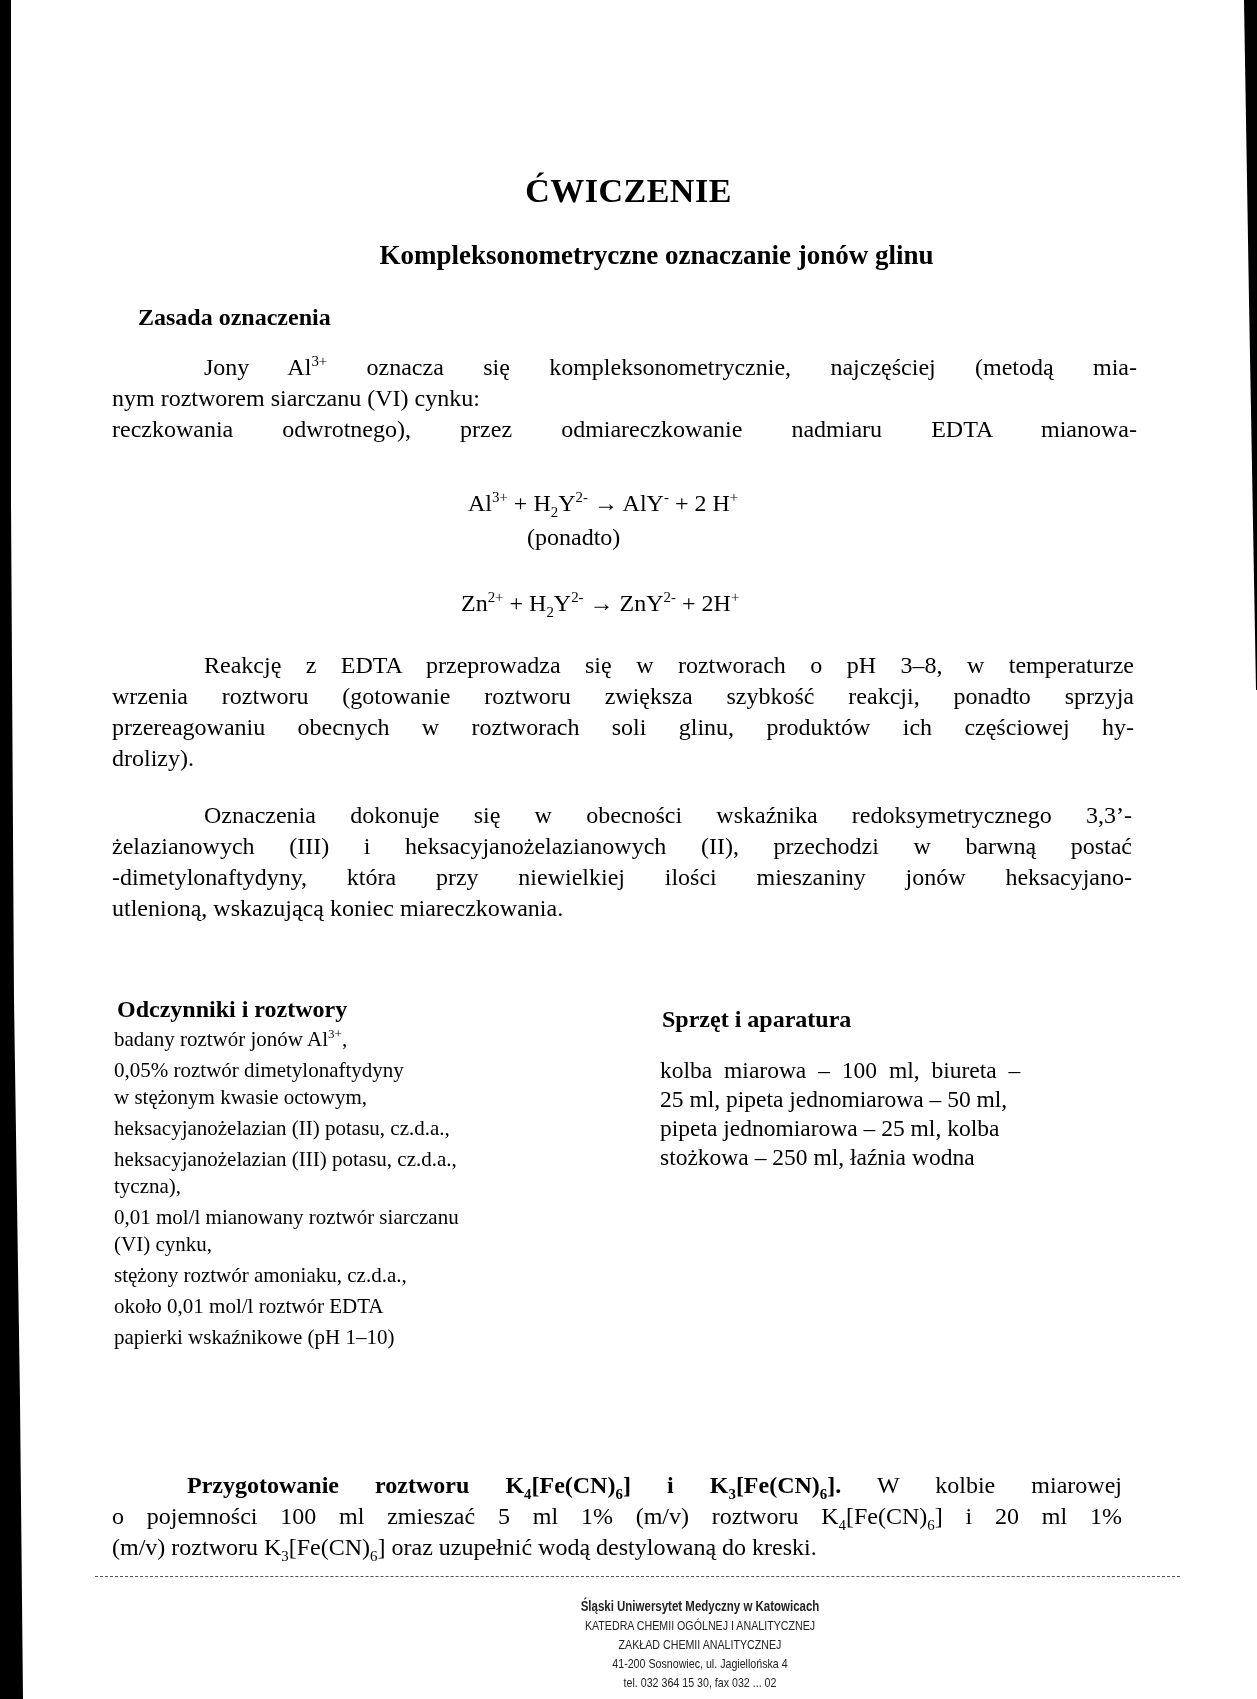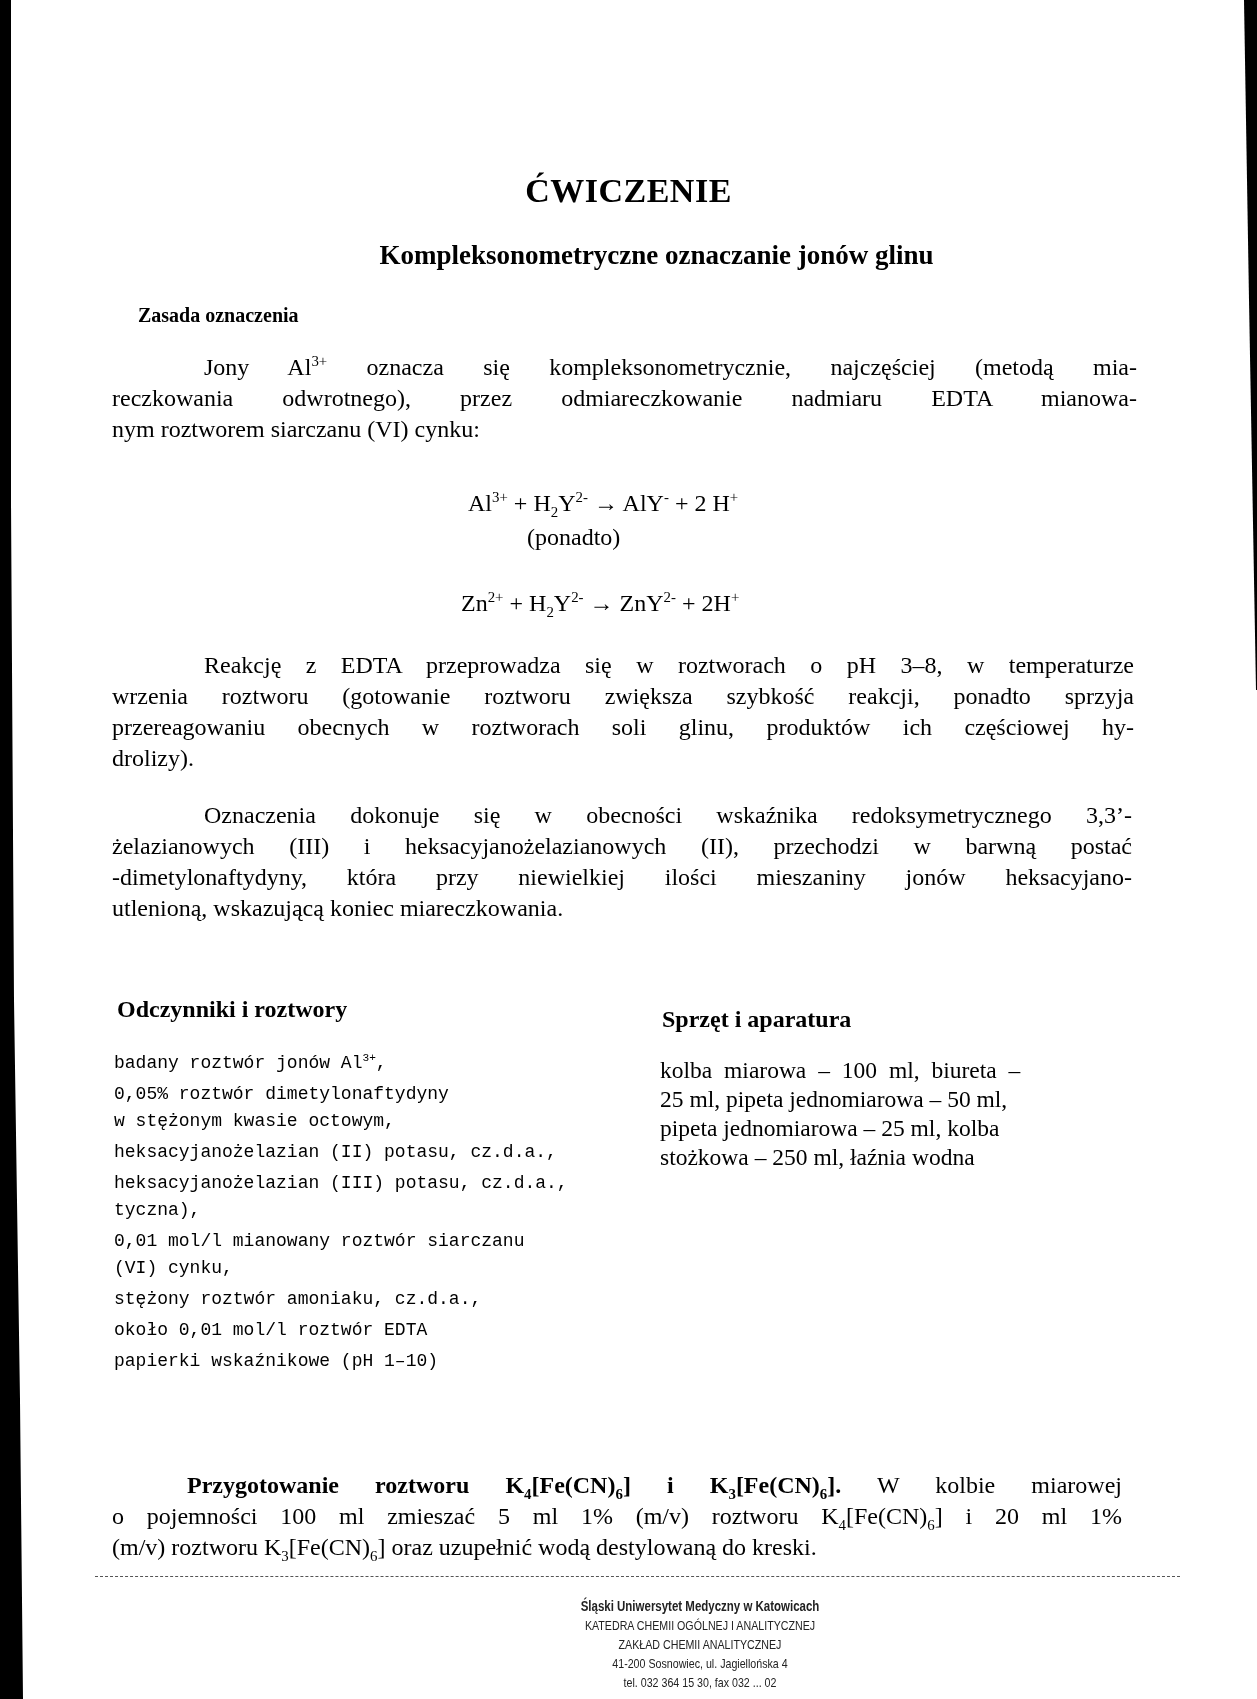--- a/index.html
+++ b/index.html
@@ -17,21 +17,21 @@
   }
   .abs { position: absolute; white-space: nowrap; }
   .title {
     top: 172px; left: 0; width: 1257px; text-align: center;
     font-size: 34px; font-weight: bold; letter-spacing: 0.5px;
   }
   .subtitle {
     top: 240px; left: 0; width: 1257px; text-align: center; padding-left: 56px; box-sizing: border-box;
     font-size: 27px; font-weight: bold;
   }
-  .section-h { top: 304px; left: 138px; font-size: 20px; font-weight: bold; }
+  .section-h { top: 304px; left: 138px; font-size: 24px; font-weight: bold; }
   .para { position: absolute; left: 112px; width: 1020px; font-size: 24px; line-height: 31px; }
   .para .line { display: block; white-space: nowrap; text-align: justify; text-align-last: justify; }
   .para .line.last { text-align-last: left; }
   .indent { padding-left: 92px; }
   .eq { position: absolute; font-size: 24px; }
   sup, sub { font-size: 0.62em; line-height: 0; }
   .col-head { position: absolute; font-size: 24px; font-weight: bold; }
   .col-list { position: absolute; font-size: 24px; line-height: 31px; }
   .col-list div { white-space: nowrap; }
   .rule {
@@ -50,22 +50,22 @@
 
 <div class="scan-edge-left"></div>
 <div class="scan-edge-right"></div>
 
 <div class="abs title">ĆWICZENIE</div>
 <div class="abs subtitle">Kompleksonometryczne oznaczanie jonów glinu</div>
 <div class="abs section-h">Zasada oznaczenia</div>
 
 <div class="para" style="top:352px; width:1025px;">
   <span class="line indent">Jony Al<sup>3+</sup> oznacza się kompleksonometrycznie, najczęściej (metodą mia-</span>
+  <span class="line last">nym roztworem siarczanu (VI) cynku:</span>
   <span class="line">reczkowania odwrotnego), przez odmiareczkowanie nadmiaru EDTA mianowa-</span>
-  <span class="line last">nym roztworem siarczanu (VI) cynku:</span>
 </div>
 
 <div class="eq" style="top:490px; left:468px;">
   <span>Al</span><sup>3+</sup>
   <span>+</span>
   <span>H</span><sub>2</sub><span>Y</span><sup>2-</sup>
   <span>→</span>
   <span>AlY</span><sup>-</sup>
   <span>+</span>
   <span>2 H</span><sup>+</sup>
@@ -90,21 +90,21 @@
 </div>
 
 <div class="para" style="top:800px; width:1020px;">
   <span class="line indent">Oznaczenia dokonuje się w obecności wskaźnika redoksymetrycznego 3,3’-</span>
   <span class="line">żelazianowych (III) i heksacyjanożelazianowych (II), przechodzi w barwną postać</span>
   <span class="line">-dimetylonaftydyny, która przy niewielkiej ilości mieszaniny jonów heksacyjano-</span>
   <span class="line last">utlenioną, wskazującą koniec miareczkowania.</span>
 </div>
 
 <div class="col-head" style="top:996px; left:117px;">Odczynniki i roztwory</div>
-<div class="col-list" style="top:1048px; left:114px; font-size:18px;font-family:Liberation Mono, monospace;">
+<div class="col-list" style="top:1024px; left:114px; font-size:21px;">
   <div><span>badany roztwór jonów Al</span><sup>3+</sup><span>,</span></div>
   <div>0,05% roztwór dimetylonaftydyny</div>
   <div style="margin-top:-4px;">w stężonym kwasie octowym,</div>
   <div>heksacyjanożelazian (II) potasu, cz.d.a.,</div>
   <div>heksacyjanożelazian (III) potasu, cz.d.a.,</div>
   <div style="margin-top:-4px;">tyczna),</div>
   <div>0,01 mol/l mianowany roztwór siarczanu</div>
   <div style="margin-top:-4px;">(VI) cynku,</div>
   <div>stężony roztwór amoniaku, cz.d.a.,</div>
   <div>około 0,01 mol/l roztwór EDTA</div>

